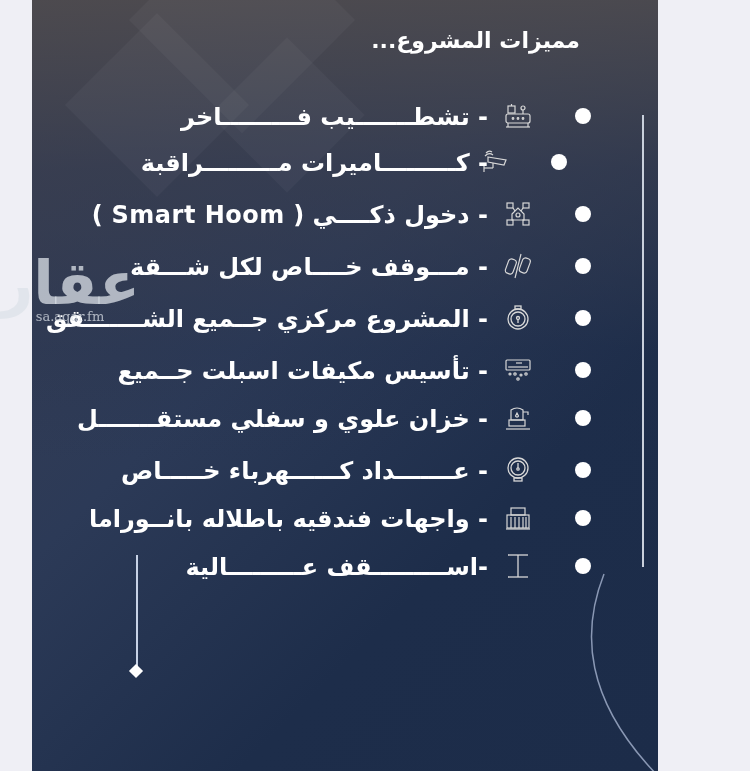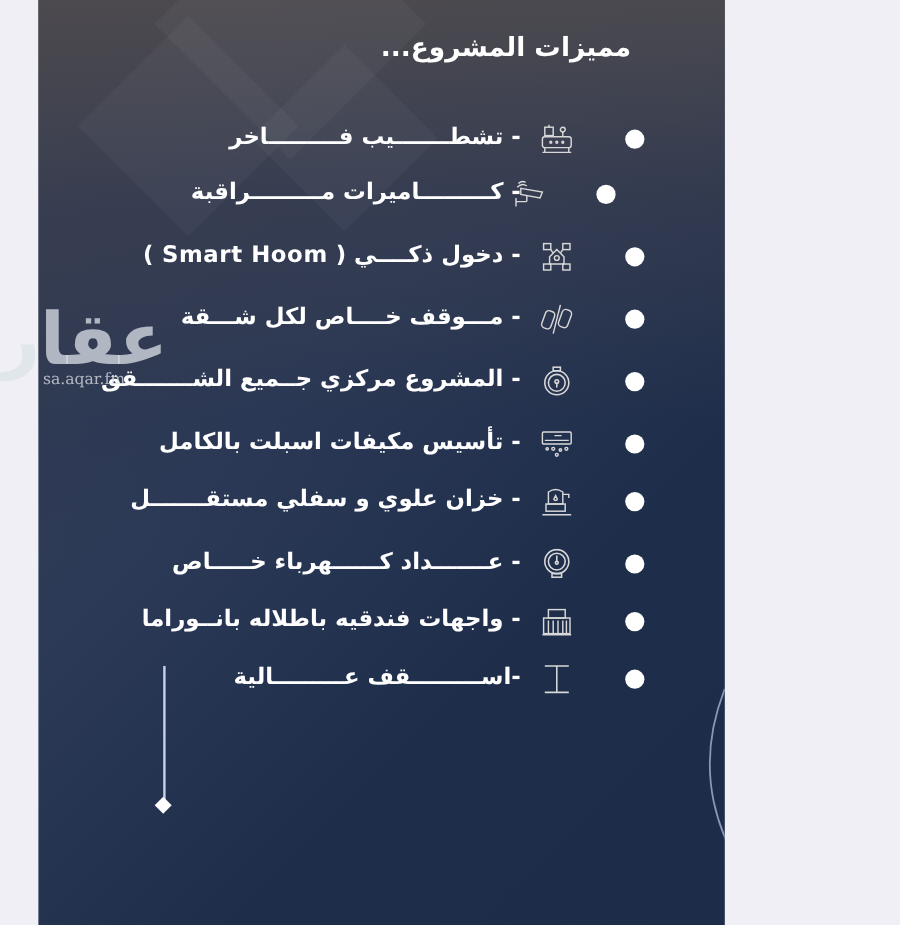--- a/index.html
+++ b/index.html
@@ -3,21 +3,21 @@
 <meta charset="utf-8">
 <style>
   html, body { margin: 0; padding: 0; }
   body {
     width: 750px; height: 771px;
     background: #efeff5;
     position: relative; overflow: hidden;
     font-family: "DejaVu Sans", sans-serif;
   }
   .panel {
-    position: absolute; left: 32px; top: 0; width: 572px; height: 771px;
+    position: absolute; left: 32px; top: 0; width: 626px; height: 771px;
     background:
       linear-gradient(180deg, rgba(80,76,78,0.85) 0%, rgba(58,62,78,0.6) 22%, rgba(36,48,75,0.2) 45%, rgba(29,45,72,0) 60%),
       linear-gradient(135deg, #3a3f52 0%, #2c3a57 40%, #1d2d4a 70%, #1c2c49 100%);
     overflow: hidden;
   }
   .facet {
     position: absolute; background: rgba(255,255,255,0.035);
     transform: rotate(45deg);
   }
   .title {
@@ -36,21 +36,21 @@
     position: absolute; left: 603px; top: 7px; width: 16px; height: 16px;
     border-radius: 50%; background: #ffffff;
   }
   .icon {
     position: absolute; left: 532px; top: 2px; width: 28px; height: 26px;
     color: #d8d8d8;
   }
   .icon svg { width: 28px; height: 26px; }
   .label {
     position: absolute; right: 170px; top: 2px;
-    color: #ffffff; font-size: 19px; font-weight: bold;
+    color: #ffffff; font-size: 24px; font-weight: bold;
     direction: rtl; white-space: nowrap; letter-spacing: 0.5px;
   }
   .deco-line {
     position: absolute; left: 104px; top: 555px; width: 2px; height: 113px;
     background: #c7d2e6;
   }
   .deco-diamond {
     position: absolute; left: 99px; top: 666px; width: 10px; height: 10px;
     background: #ffffff; transform: rotate(45deg);
   }
@@ -159,21 +159,21 @@
         <rect x="2" y="3" width="24" height="10" rx="1"></rect>
         <line x1="4" y1="10" x2="24" y2="10"></line>
           <line x1="12" y1="6" x2="18" y2="6"></line>
         <circle cx="6" cy="17" r="1"></circle>
           <circle cx="11" cy="17" r="1.2"></circle>
           <circle cx="17" cy="18" r="1"></circle>
           <circle cx="22" cy="17" r="1.2"></circle>
         <circle cx="14" cy="22" r="1.2"></circle>
       </svg>
     </span>
-    <span class="label">- تأسيس مكيفات اسبلت بالكامل</span>
+    <span class="label">- تأسيس مكيفات اسبلت جــميع</span>
   </div>
 
   <div class="item" style="top:403px;">
     <span class="dot"></span>
     <span class="icon">
       <svg viewBox="0 0 28 26" fill="none" stroke="currentColor" stroke-width="1.2">
         <path d="M7 5 Q13 1 19 5 L19 15 L7 15 Z"></path>
         <path d="M13 8 L11.5 11 A1.6 1.6 0 0 0 14.5 11 Z"></path>
         <path d="M19 7 L24 7 L24 10"></path>
         <rect x="5" y="15" width="16" height="6"></rect>

